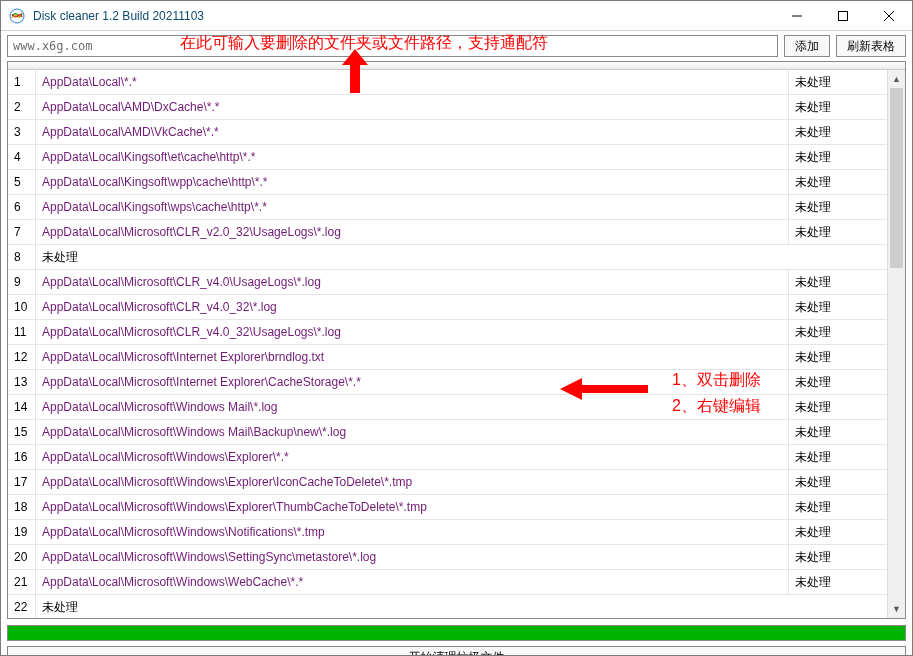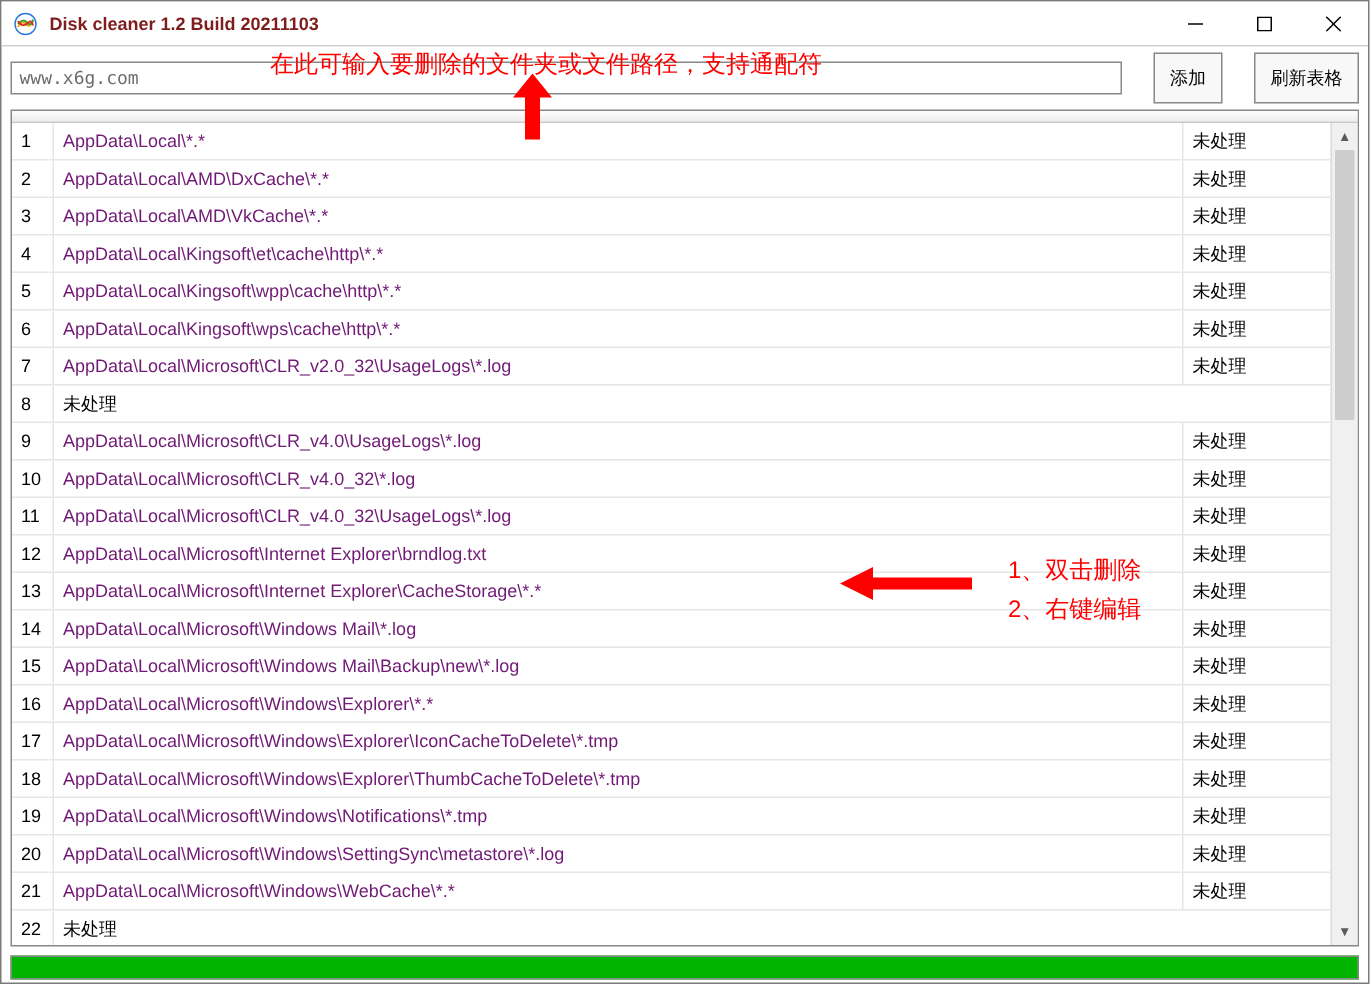--- a/index.html
+++ b/index.html
@@ -11,42 +11,42 @@
     width: 913px; height: 656px; overflow: hidden;
     border: 1px solid #7a7a7a;
   }
   
   .titlebar {
     height: 30px; display:flex; align-items:center;
     background: #fff; border-bottom: 1px solid #d0d0d0;
     padding-left: 8px;
   }
   .app-icon svg { display:block; }
-  .titlebar .title { margin-left: 8px; font-size: 12px; color:#7f1d1d; flex:1;font-weight:bold; }
+  .titlebar .title { margin-left: 8px; font-size: 12px; color:#0c4a6e; flex:1; }
   .win-controls { display:flex; height:100%; }
   .win-btn {
     width: 46px; height:100%;
     display:flex; align-items:center; justify-content:center;
     color:#000;
   }
 
   
   .toolbar {
-    display:flex; align-items:center; gap:21px;
+    display:flex; align-items:center; gap:6px;
     padding: 4px 6px 4px 6px;
   }
   .path-input {
     flex:1; height:22px; border:1px solid #888;
     padding: 0 5px;
     font-family: Consolas, "SimSun", monospace;
     font-size: 12px; color:#6e6e6e;
     background:#fff;
   }
   .btn {
-    height:34px; padding:0 10px;
+    height:22px; padding:0 10px;
     background:#f8f8f8; border:1px solid #888;
     font-size:12px; cursor:default;
     display:flex; align-items:center;
   }
 
   
   .table-wrap {
     position:relative;
     margin: 0 6px;
     border:1px solid #888;

